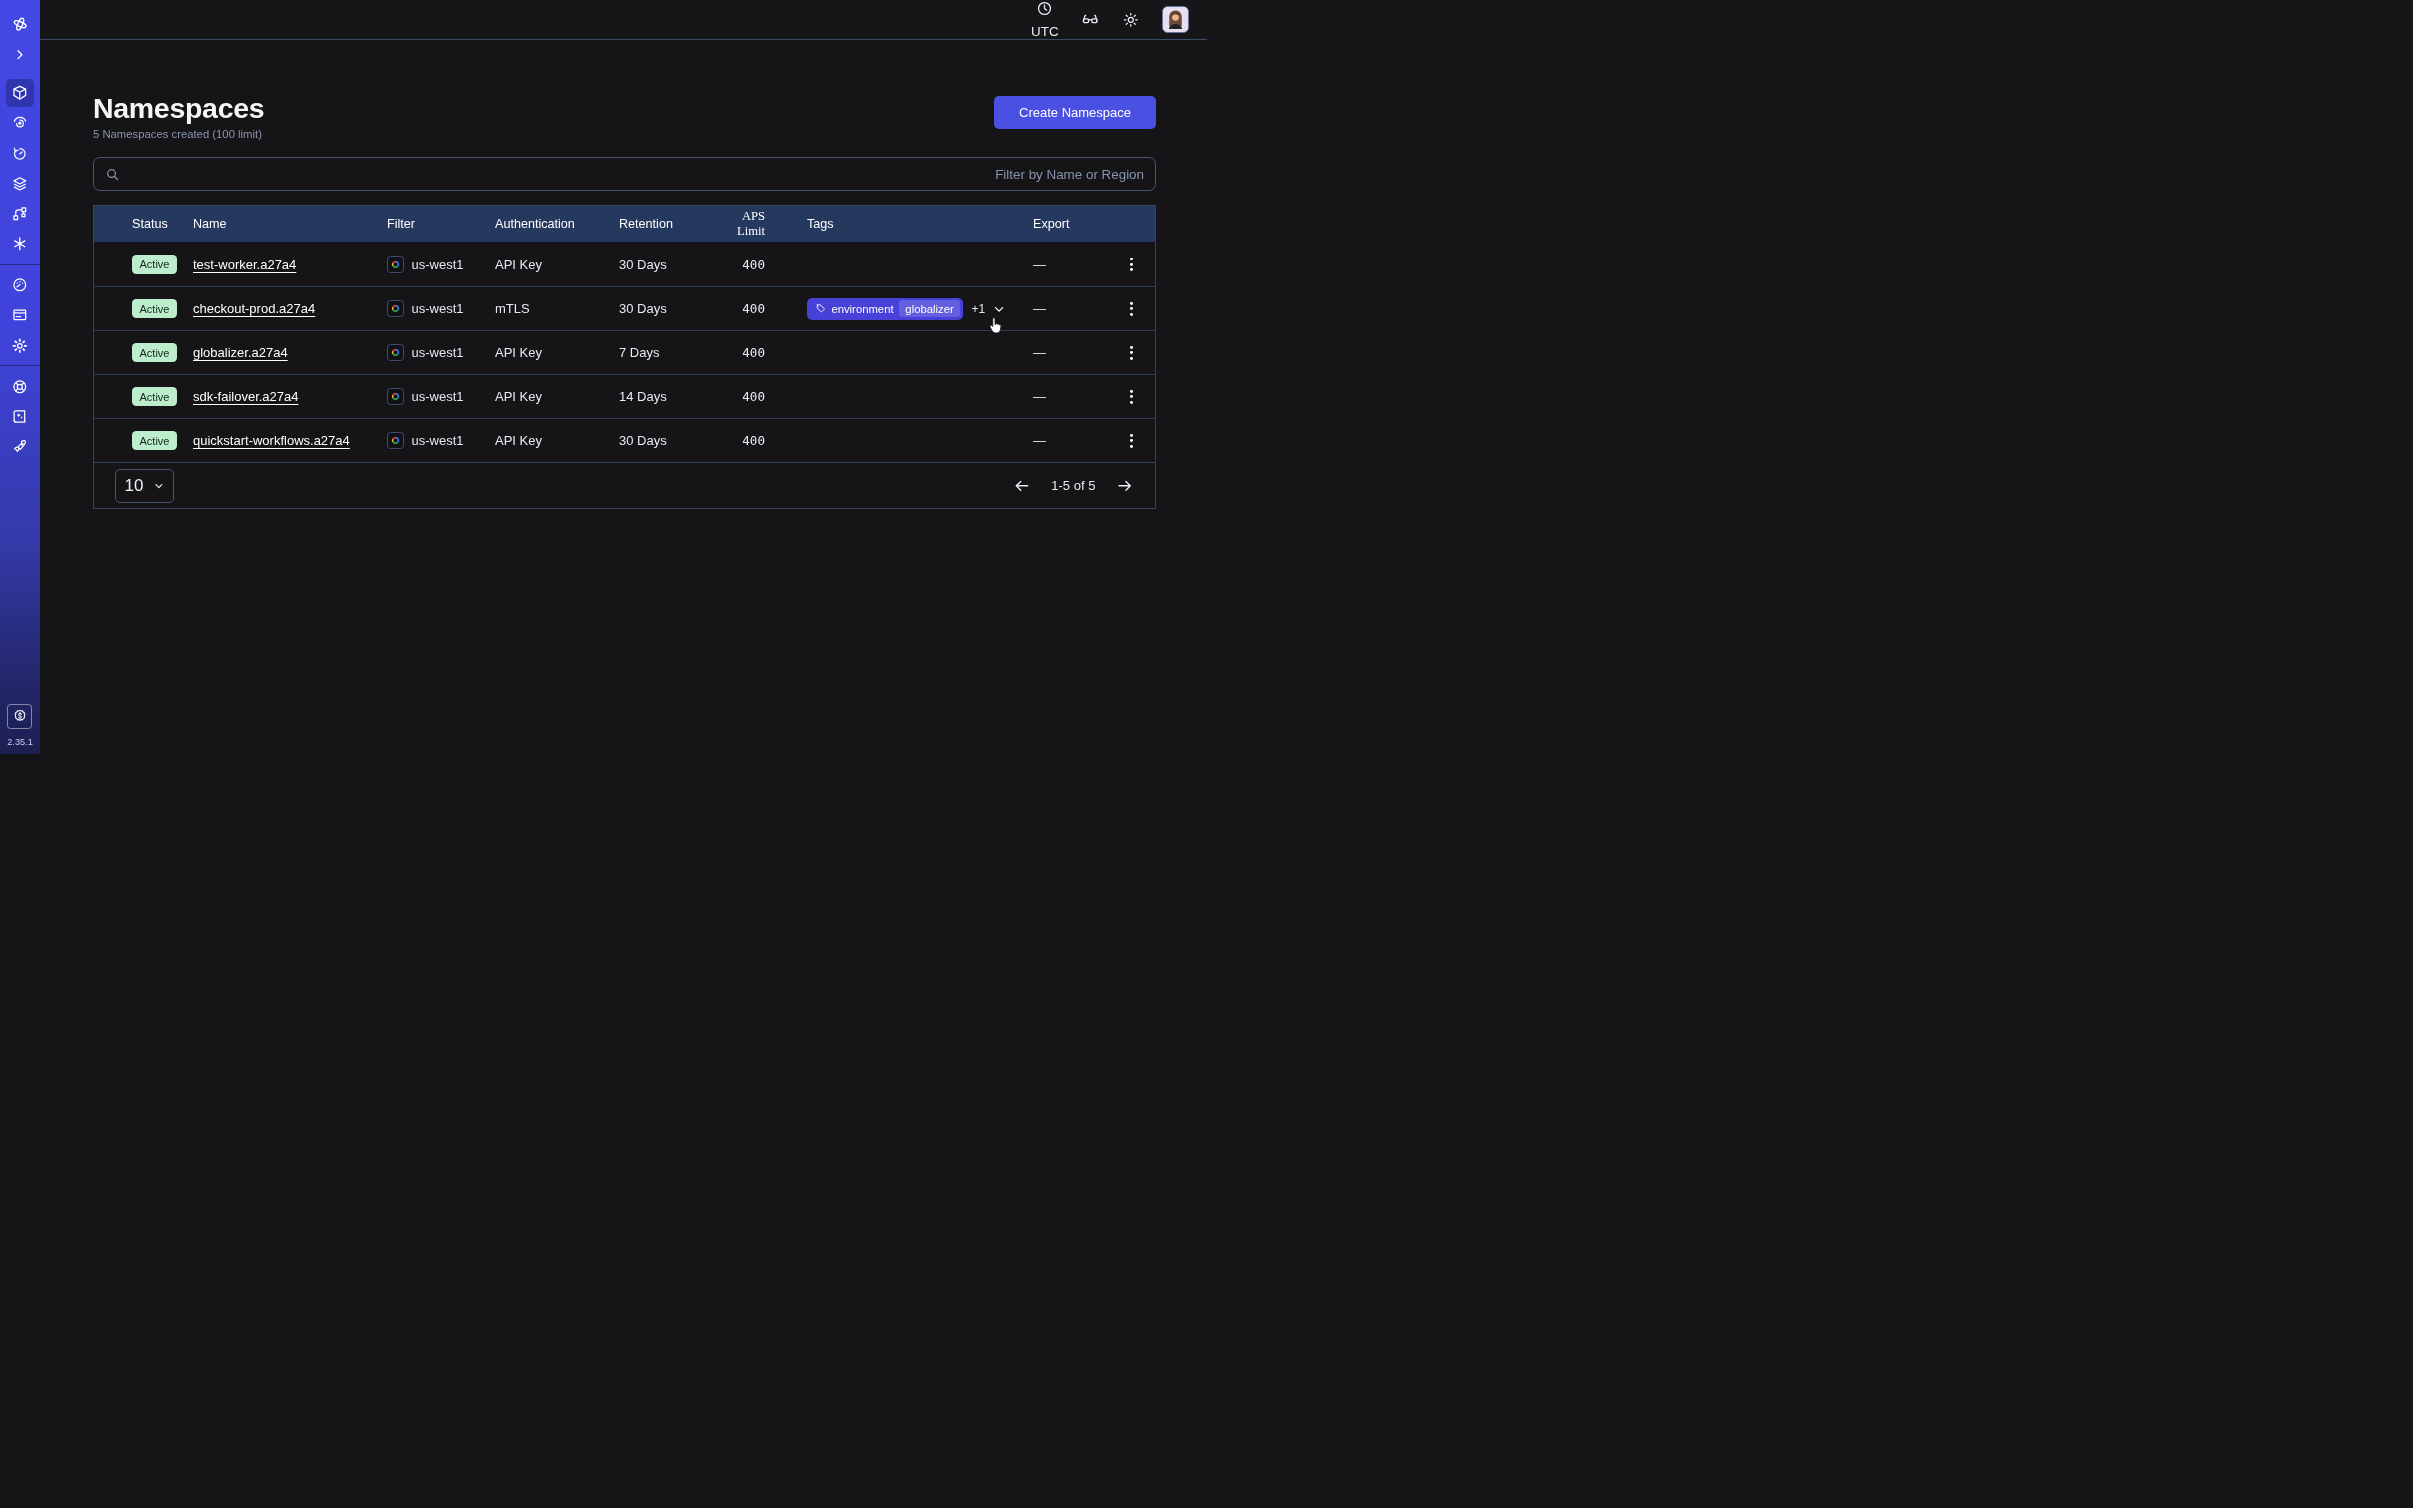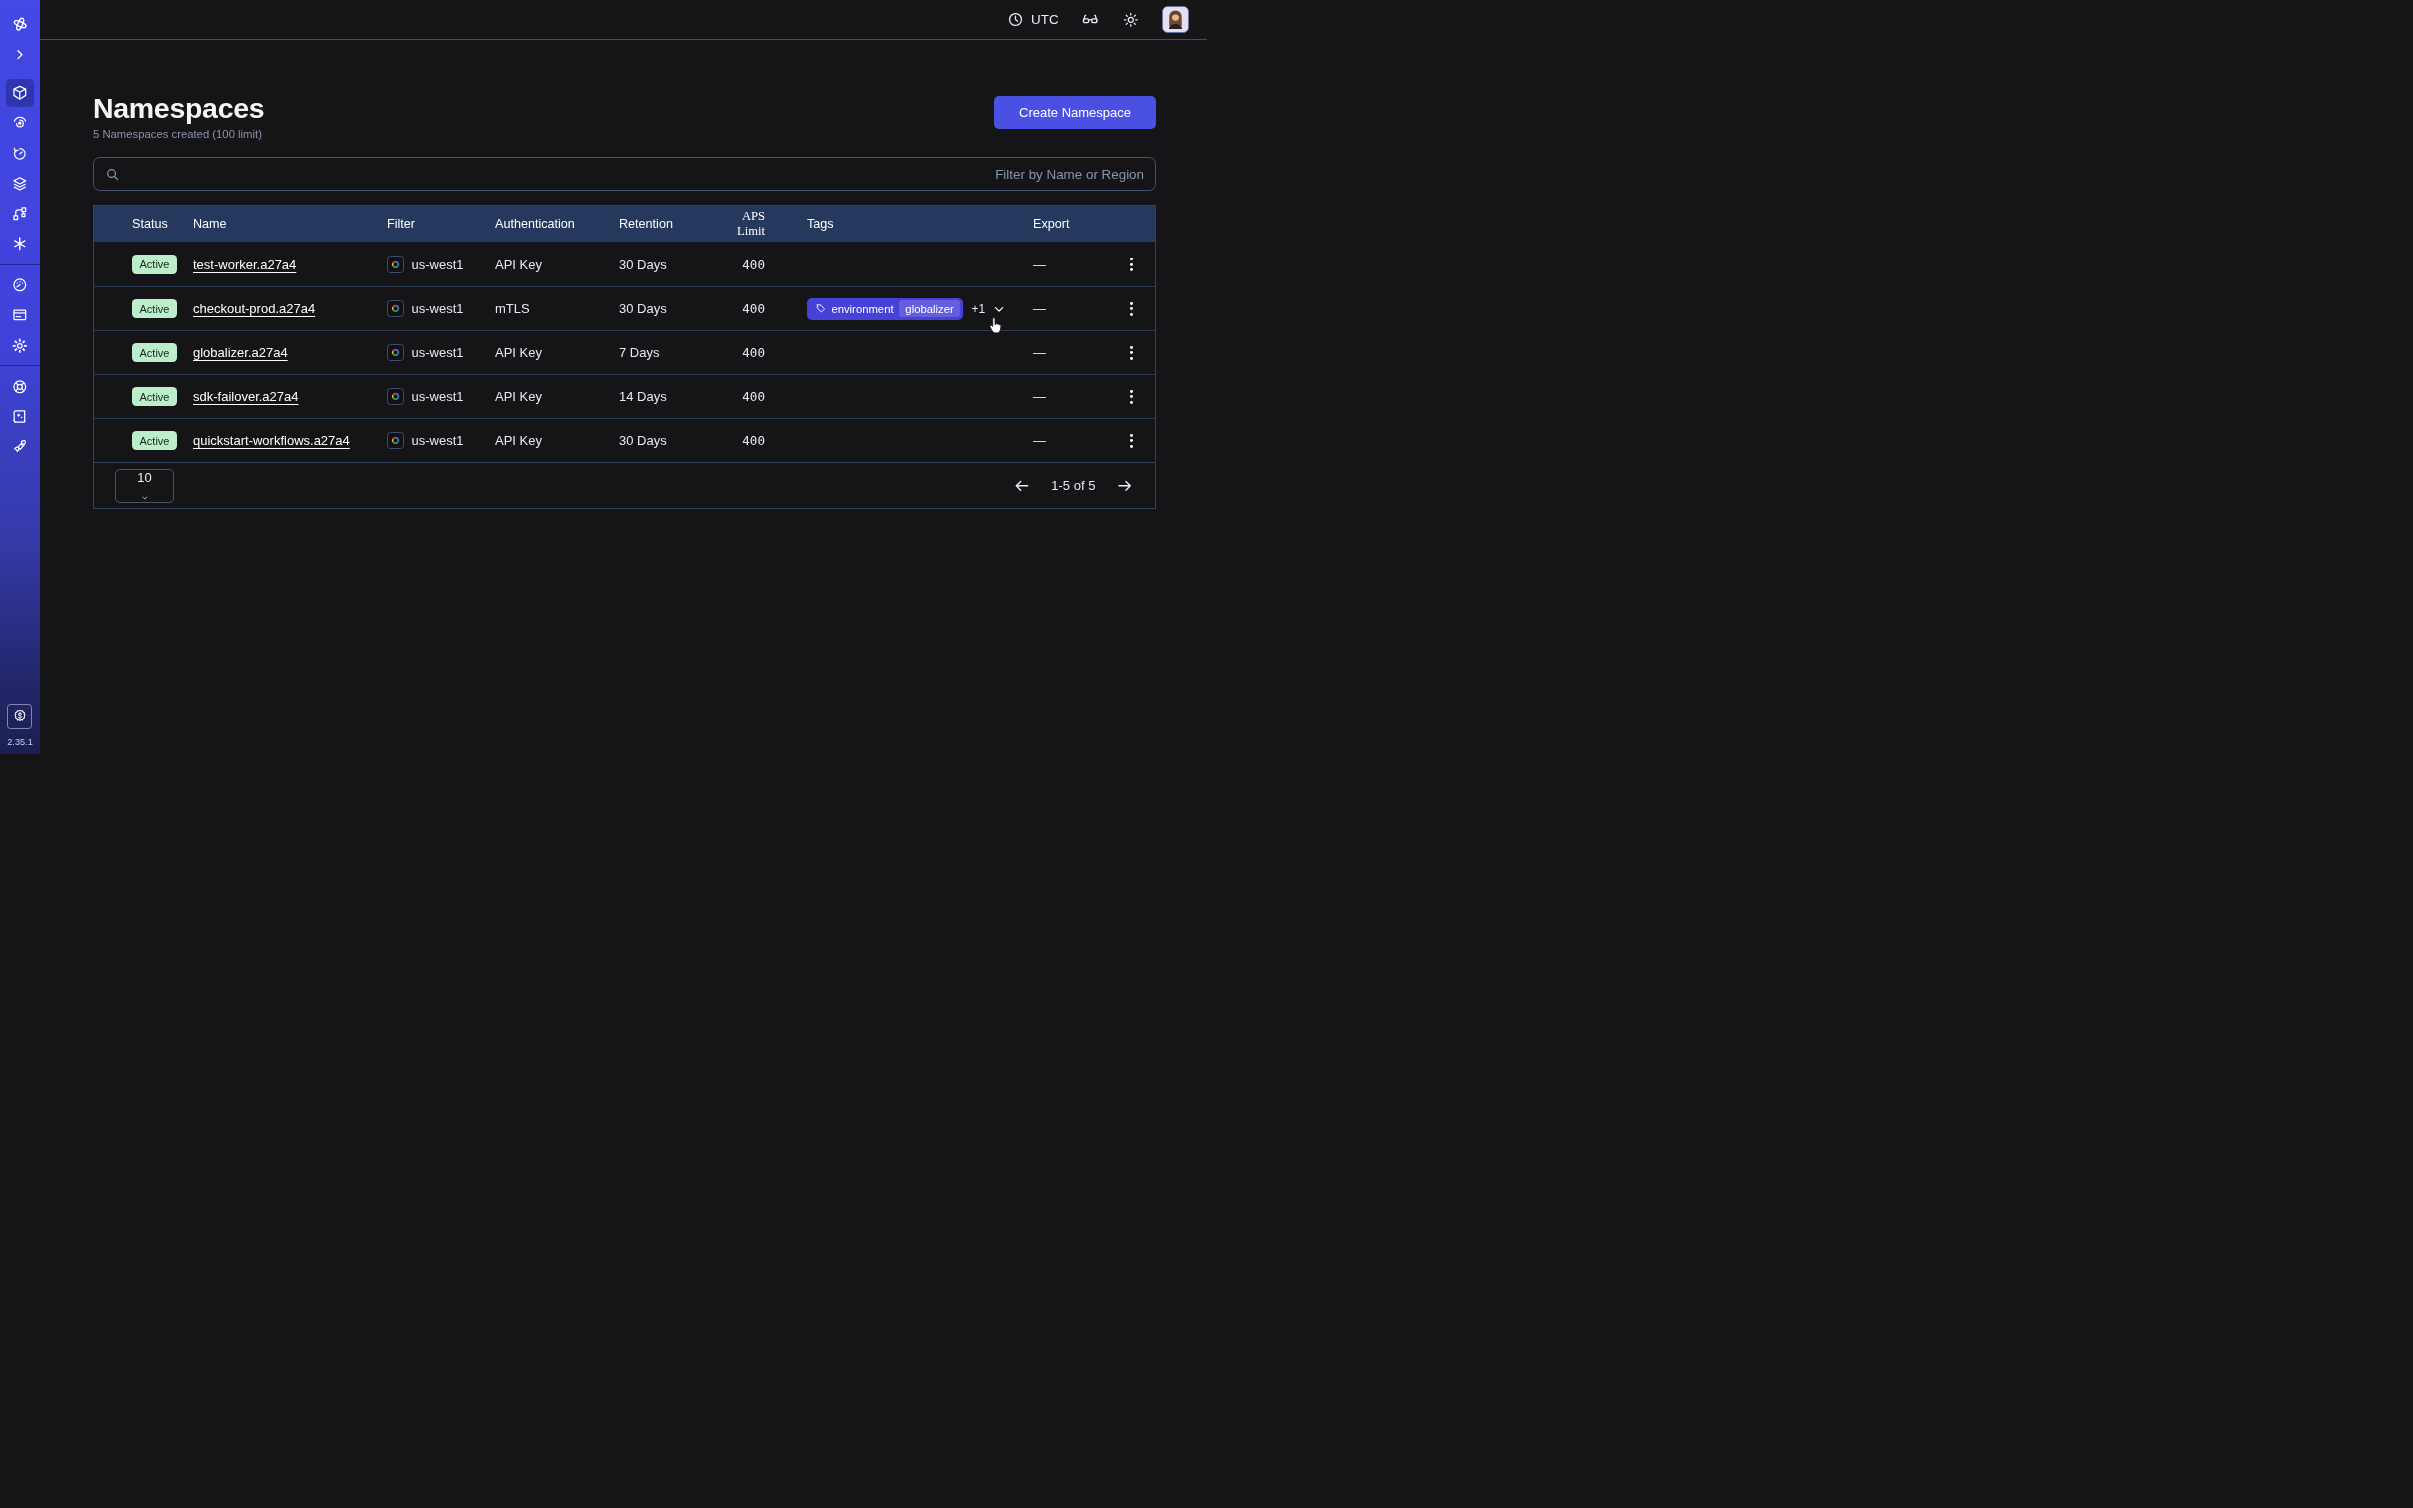--- a/index.html
+++ b/index.html
@@ -36,21 +36,21 @@
   .version { margin-top:8.4px; font-size:9.2px; color:#c9cdef; }
 
   
   .topbar {
     position:absolute; left:40px; right:0; top:0; height:40px;
     background:#161618;
     border-bottom:1.7px solid #3c4a6e;
     display:flex; align-items:center; justify-content:flex-end;
     gap:22.6px; padding-right:17.6px;
   }
-  .tz { display:flex; align-items:center; gap:6.7px; font-size:13.4px; color:#eceef4; cursor:pointer; }
+  .tz { display:flex; align-items:center; gap:6.7px; font-size:13.4px; color:#eceef4; cursor:pointer;flex-direction:column; }
   .top-icon { color:#eceef4; cursor:pointer; display:flex; }
   .avatar {
     width:27px; height:27px; border-radius:5.9px; overflow:hidden;
     border:0.8px solid #62759e; cursor:pointer; background:#e7def0;
   }
 
   
   .main { position:absolute; left:40px; top:40px; right:0; bottom:0; padding:52px 51px 0 53px; }
   .title-row { display:flex; justify-content:space-between; align-items:flex-start; }
   h1 { font-size:28.5px; font-weight:600; line-height:1.15; color:#f5f6f8; letter-spacing:-0.3px; }
@@ -106,21 +106,21 @@
   .kebab i { width:2.9px; height:2.9px; border-radius:50%; background:#fff; }
 
   
   .tfoot {
     height:46px; border-top:0.8px solid #33415f; display:flex; align-items:center;
     justify-content:space-between; padding:0 21px;
   }
   .page-size {
     width:59px; height:34px; border:0.8px solid #47556f; border-radius:5px;
     display:flex; align-items:center; justify-content:center; gap:9.2px;
-    font-size:13px; cursor:pointer; color:#f0f1f5;flex-direction:column;
+    font-size:17px; cursor:pointer; color:#f0f1f5;
   }
   .pager { display:flex; align-items:center; gap:21px; font-size:13px; }
   .pg-arrow { color:#eceef4; cursor:pointer; display:flex; }
 
   .cursor { position:absolute; left:987px; top:316px; z-index:50; pointer-events:none; }
 </style>
 </head>
 <body>
 
 <nav class="sidebar">

